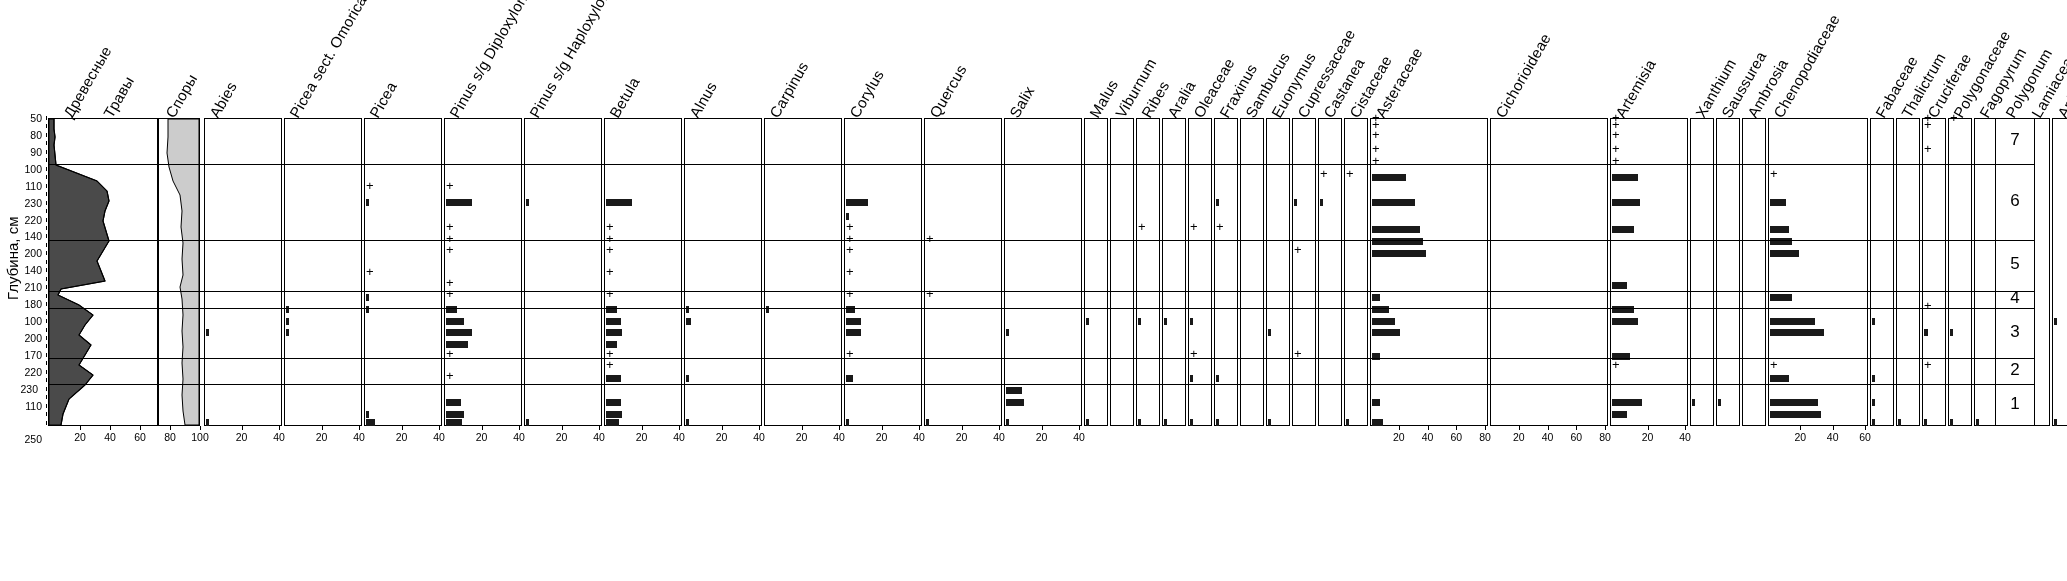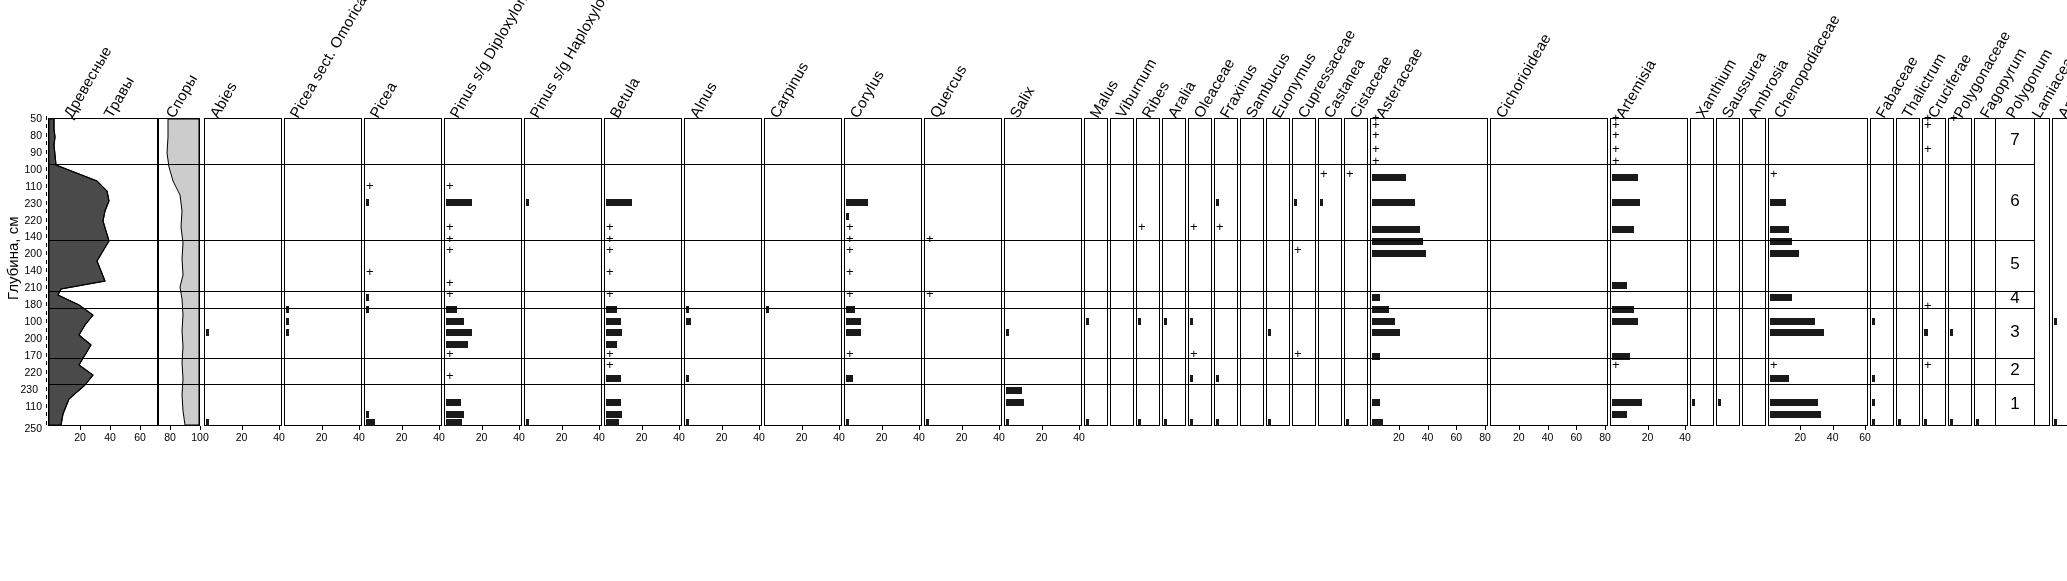--- a/index.html
+++ b/index.html
@@ -127,21 +127,21 @@
       <div class="axis-tick" style="left: 46px; top: 369.846px; height: 4px;"></div>
       <div class="depth-tick" style="left: 16px; top: 365.846px;">220</div>
       <div class="axis-tick" style="left: 46px; top: 378.308px; height: 4px;"></div>
       <div class="axis-tick" style="left: 46px; top: 386.769px; height: 4px;"></div>
       <div class="depth-tick" style="left: 12px; top: 382.769px;">230</div>
       <div class="axis-tick" style="left: 46px; top: 395.231px; height: 4px;"></div>
       <div class="axis-tick" style="left: 46px; top: 403.692px; height: 4px;"></div>
       <div class="depth-tick" style="left: 16px; top: 399.692px;">110</div>
       <div class="axis-tick" style="left: 46px; top: 412.154px; height: 4px;"></div>
       <div class="axis-tick" style="left: 46px; top: 420.615px; height: 4px;"></div>
-      <div class="depth-tick" style="left: 16px; top: 422px;">250</div>
+      <div class="depth-tick" style="left: 16px; top: 433px;">250</div>
     </div>
 
   <div class="panel" style="left:48px;top:118px;width:110px;height:308px;">
     <svg width="108" height="306" viewBox="0 0 108 306">
 
       <polygon fill="#4a4a4a" stroke="#000" stroke-width="1" points="0,0 5,0 5,10 6,18 5,26 6,36 7,46 48,62 58,72 60,82 56,92 54,102 57,112 60,122 54,132 48,142 52,152 56,162 12,170 9,176 30,186 44,196 36,206 30,216 42,226 36,236 30,246 44,256 36,266 20,280 14,295 12,306 0,306"></polygon>
 
       <polyline fill="none" stroke="#000" stroke-width="1.2" points="5,0 5,10 6,18 5,26 6,36 7,46 48,62 58,72 60,82 56,92 54,102 57,112 60,122 54,132 48,142 52,152 56,162 12,170 9,176 30,186 44,196 36,206 30,216 42,226 36,236 30,246 44,256 36,266 20,280 14,295 12,306"></polyline>
     </svg>
   </div>

